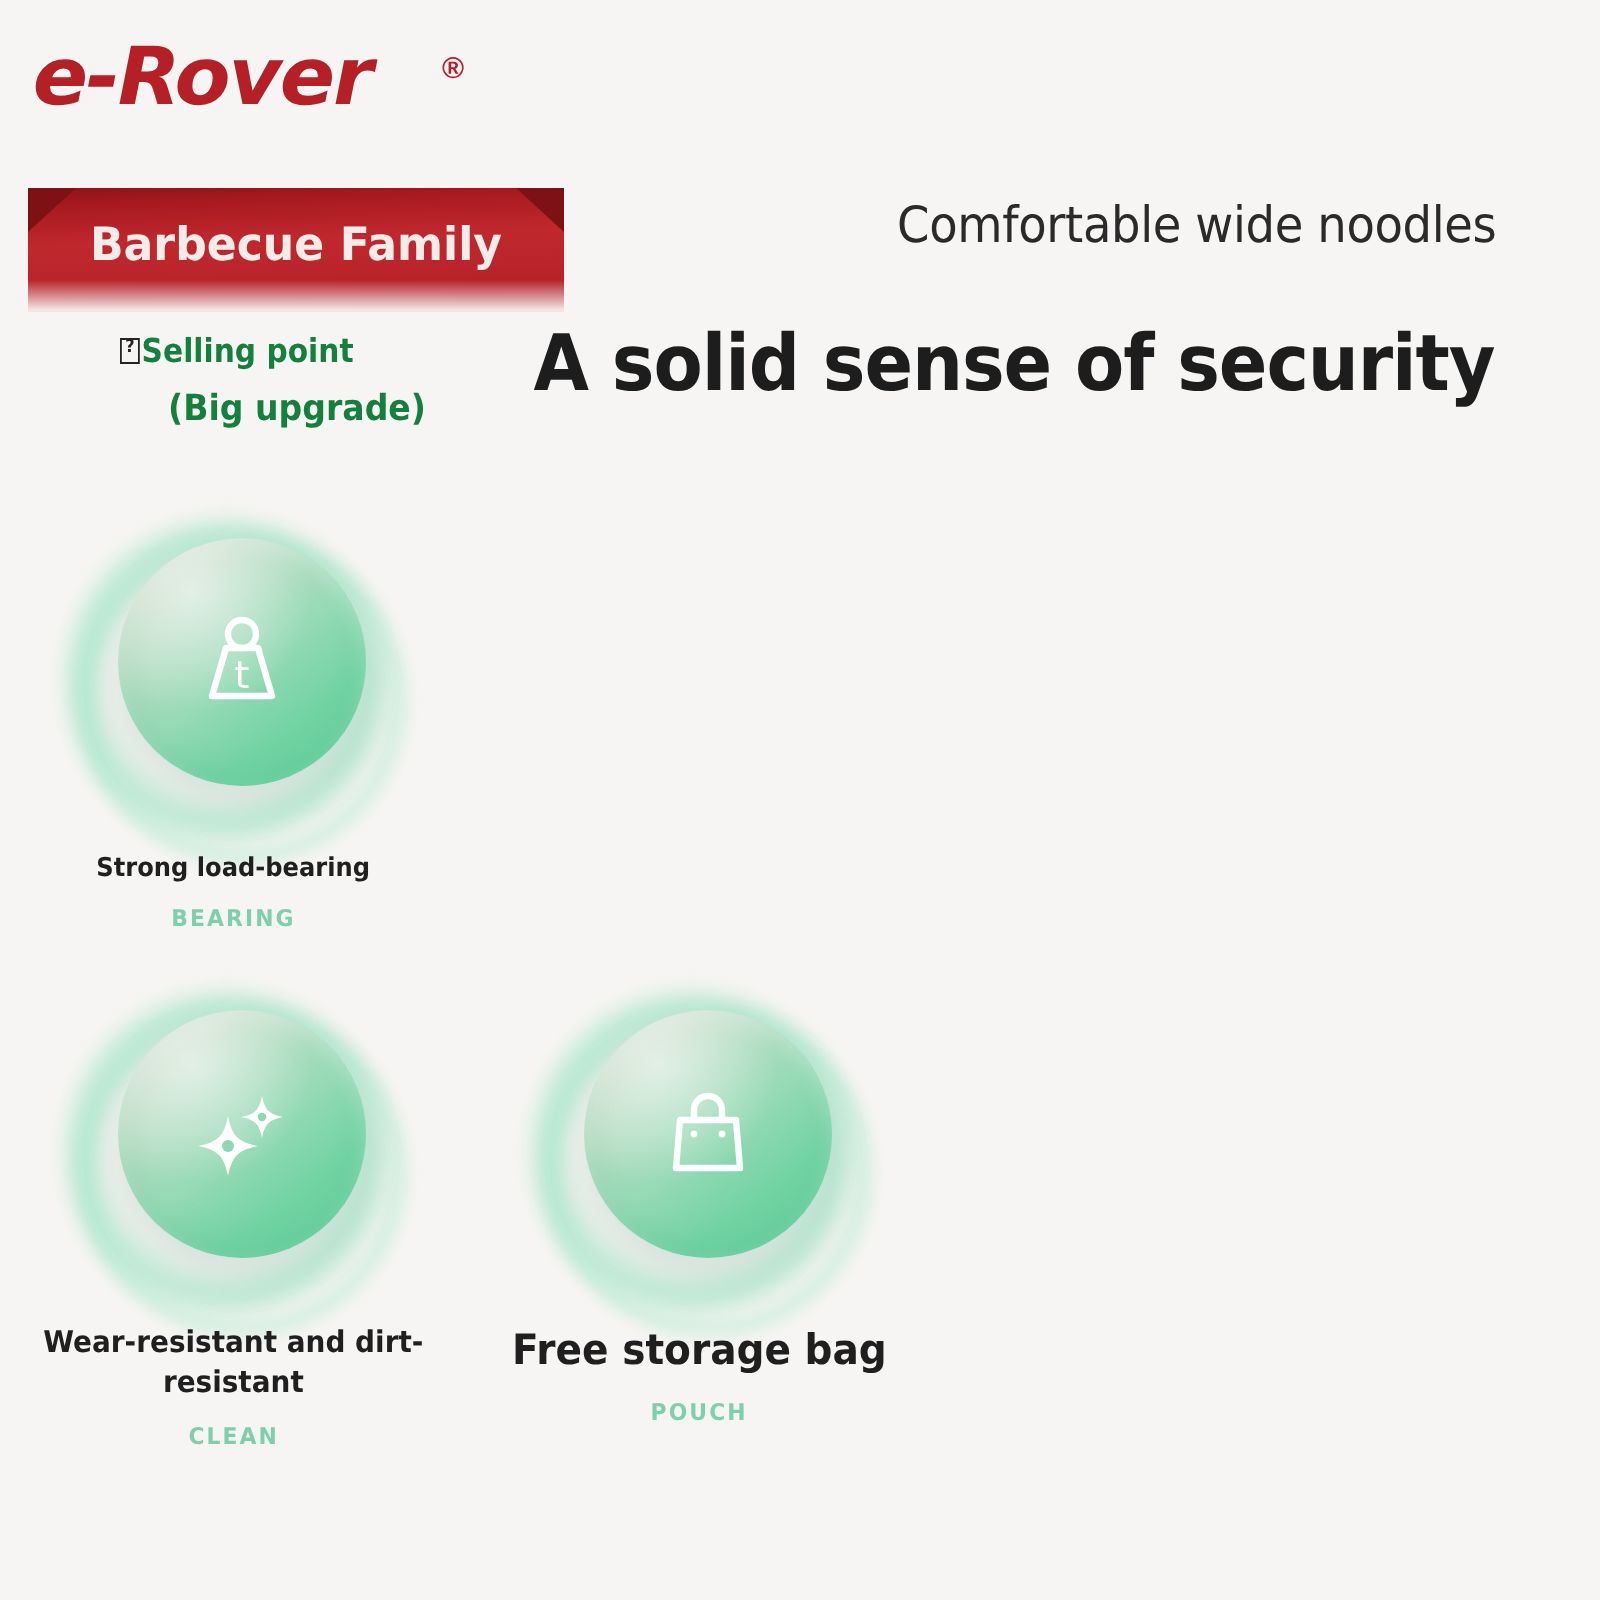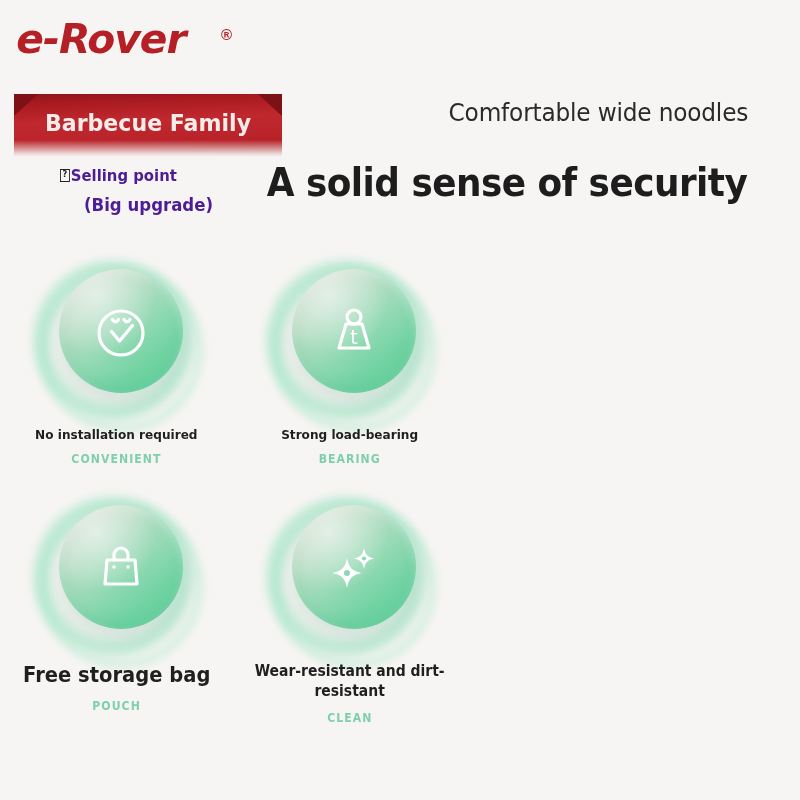--- a/index.html
+++ b/index.html
@@ -48,21 +48,21 @@
   }
   .ribbon-text{
     position:absolute;left:0;right:0;top:16px;text-align:center;
     font-family:"DejaVu Sans", sans-serif;
     font-weight:bold;font-size:23px;color:#f3ece9;
     letter-spacing:0px;z-index:3;
     transform:scaleX(.96);
   }
 
   
-  .selling{position:absolute;left:60px;top:166px;width:210px;color:#4c1d95;}
+  .selling{position:absolute;left:60px;top:166px;width:210px;color:#15803d;}
   .selling-line1{
     font-size:16.5px;font-weight:bold;
     font-family:"DejaVu Sans", sans-serif;
     transform:scaleX(.9);transform-origin:left center;
     white-space:nowrap;
   }
   .tofu{
     display:inline-block;width:11px;height:13px;
     border:1.6px solid #232323;box-sizing:border-box;
     vertical-align:-1px;margin-right:1px;position:relative;
@@ -183,36 +183,20 @@
     <div class="selling-line2">(Big upgrade)</div>
   </div>
 
   <div class="head-sub">Comfortable wide noodles</div>
   <div class="head-main">A solid sense of security</div>
 
   <div class="grid">
 
     <div class="row row1">
 
-      <div class="cell">
-        <div class="orb-wrap">
-          <div class="halo"></div>
-          <div class="halo2"></div>
-          <div class="orb">
-            <svg width="62" height="62" viewBox="0 0 62 62">
-              <circle cx="31" cy="33" r="22" fill="none" stroke="#ffffff" stroke-width="3.2"></circle>
-              <path d="M22.5 19.5 q3 4.5 6 0" fill="none" stroke="#ffffff" stroke-width="3.2" stroke-linecap="round"></path>
-              <path d="M34 19.5 q3 4.5 6 0" fill="none" stroke="#ffffff" stroke-width="3.2" stroke-linecap="round"></path>
-              <path d="M21.5 31.5 L29.5 41 L42.5 25.5" fill="none" stroke="#ffffff" stroke-width="3.4" stroke-linecap="round" stroke-linejoin="round"></path>
-            </svg>
-          </div>
-        </div>
-        <div class="cap sz-sm">No installation required</div>
-        <div class="tag">CONVENIENT</div>
-      </div>
 
       <div class="cell">
         <div class="orb-wrap">
           <div class="halo"></div>
           <div class="halo2"></div>
           <div class="orb">
             <svg width="62" height="62" viewBox="0 0 62 62">
               <circle cx="31" cy="17" r="7" fill="none" stroke="#ffffff" stroke-width="3.2"></circle>
               <path d="M23 24 L39 24 L46 48 L16 48 Z" fill="none" stroke="#ffffff" stroke-width="3.2" stroke-linejoin="round"></path>
               <text x="31" y="44" text-anchor="middle" font-family="DejaVu Sans, sans-serif" font-size="19" fill="#ffffff">t</text>
@@ -220,52 +204,52 @@
           </div>
         </div>
         <div class="cap sz-sm">Strong load-bearing</div>
         <div class="tag">BEARING</div>
       </div>
 
 
     </div>
 
     <div class="row row2">
+
+      <div class="cell">
+        <div class="orb-wrap">
+          <div class="halo"></div>
+          <div class="halo2"></div>
+          <div class="orb">
+            <svg width="62" height="62" viewBox="0 0 62 62">
+              <path d="M24 22 C26 32 29 35 39 37 C29 39 26 42 24 52 C22 42 19 39 9 37 C19 35 22 32 24 22 Z" fill="#ffffff"></path>
+              <circle cx="24" cy="37" r="3" fill="#8ed8b5"></circle>
+              <path d="M41 12 C42.4 19 44.5 21.1 51.5 22.5 C44.5 23.9 42.4 26 41 33 C39.6 26 37.5 23.9 30.5 22.5 C37.5 21.1 39.6 19 41 12 Z" fill="#ffffff"></path>
+              <circle cx="41" cy="22.5" r="2.1" fill="#8ed8b5"></circle>
+            </svg>
+          </div>
+        </div>
+        <div class="cap sz-md">Wear-resistant and dirt-resistant</div>
+        <div class="tag">CLEAN</div>
+      </div>
 
       <div class="cell">
         <div class="orb-wrap">
           <div class="halo"></div>
           <div class="halo2"></div>
           <div class="orb">
             <svg width="62" height="62" viewBox="0 0 62 62">
               <path d="M17 24 L45 24 L47 48 L15 48 Z" fill="none" stroke="#ffffff" stroke-width="3.2" stroke-linejoin="round"></path>
               <path d="M24 24 L24 19 a7 7 0 0 1 14 0 L38 24" fill="none" stroke="#ffffff" stroke-width="3.2" stroke-linecap="round"></path>
               <circle cx="24" cy="31" r="1.7" fill="#ffffff"></circle>
               <circle cx="38" cy="31" r="1.7" fill="#ffffff"></circle>
             </svg>
           </div>
         </div>
         <div class="cap sz-lg">Free storage bag</div>
         <div class="tag">POUCH</div>
       </div>
 
-      <div class="cell">
-        <div class="orb-wrap">
-          <div class="halo"></div>
-          <div class="halo2"></div>
-          <div class="orb">
-            <svg width="62" height="62" viewBox="0 0 62 62">
-              <path d="M24 22 C26 32 29 35 39 37 C29 39 26 42 24 52 C22 42 19 39 9 37 C19 35 22 32 24 22 Z" fill="#ffffff"></path>
-              <circle cx="24" cy="37" r="3" fill="#8ed8b5"></circle>
-              <path d="M41 12 C42.4 19 44.5 21.1 51.5 22.5 C44.5 23.9 42.4 26 41 33 C39.6 26 37.5 23.9 30.5 22.5 C37.5 21.1 39.6 19 41 12 Z" fill="#ffffff"></path>
-              <circle cx="41" cy="22.5" r="2.1" fill="#8ed8b5"></circle>
-            </svg>
-          </div>
-        </div>
-        <div class="cap sz-md">Wear-resistant and dirt-resistant</div>
-        <div class="tag">CLEAN</div>
-      </div>
-
 
     </div>
 
   </div>
 </div>
 
 </body></html>

